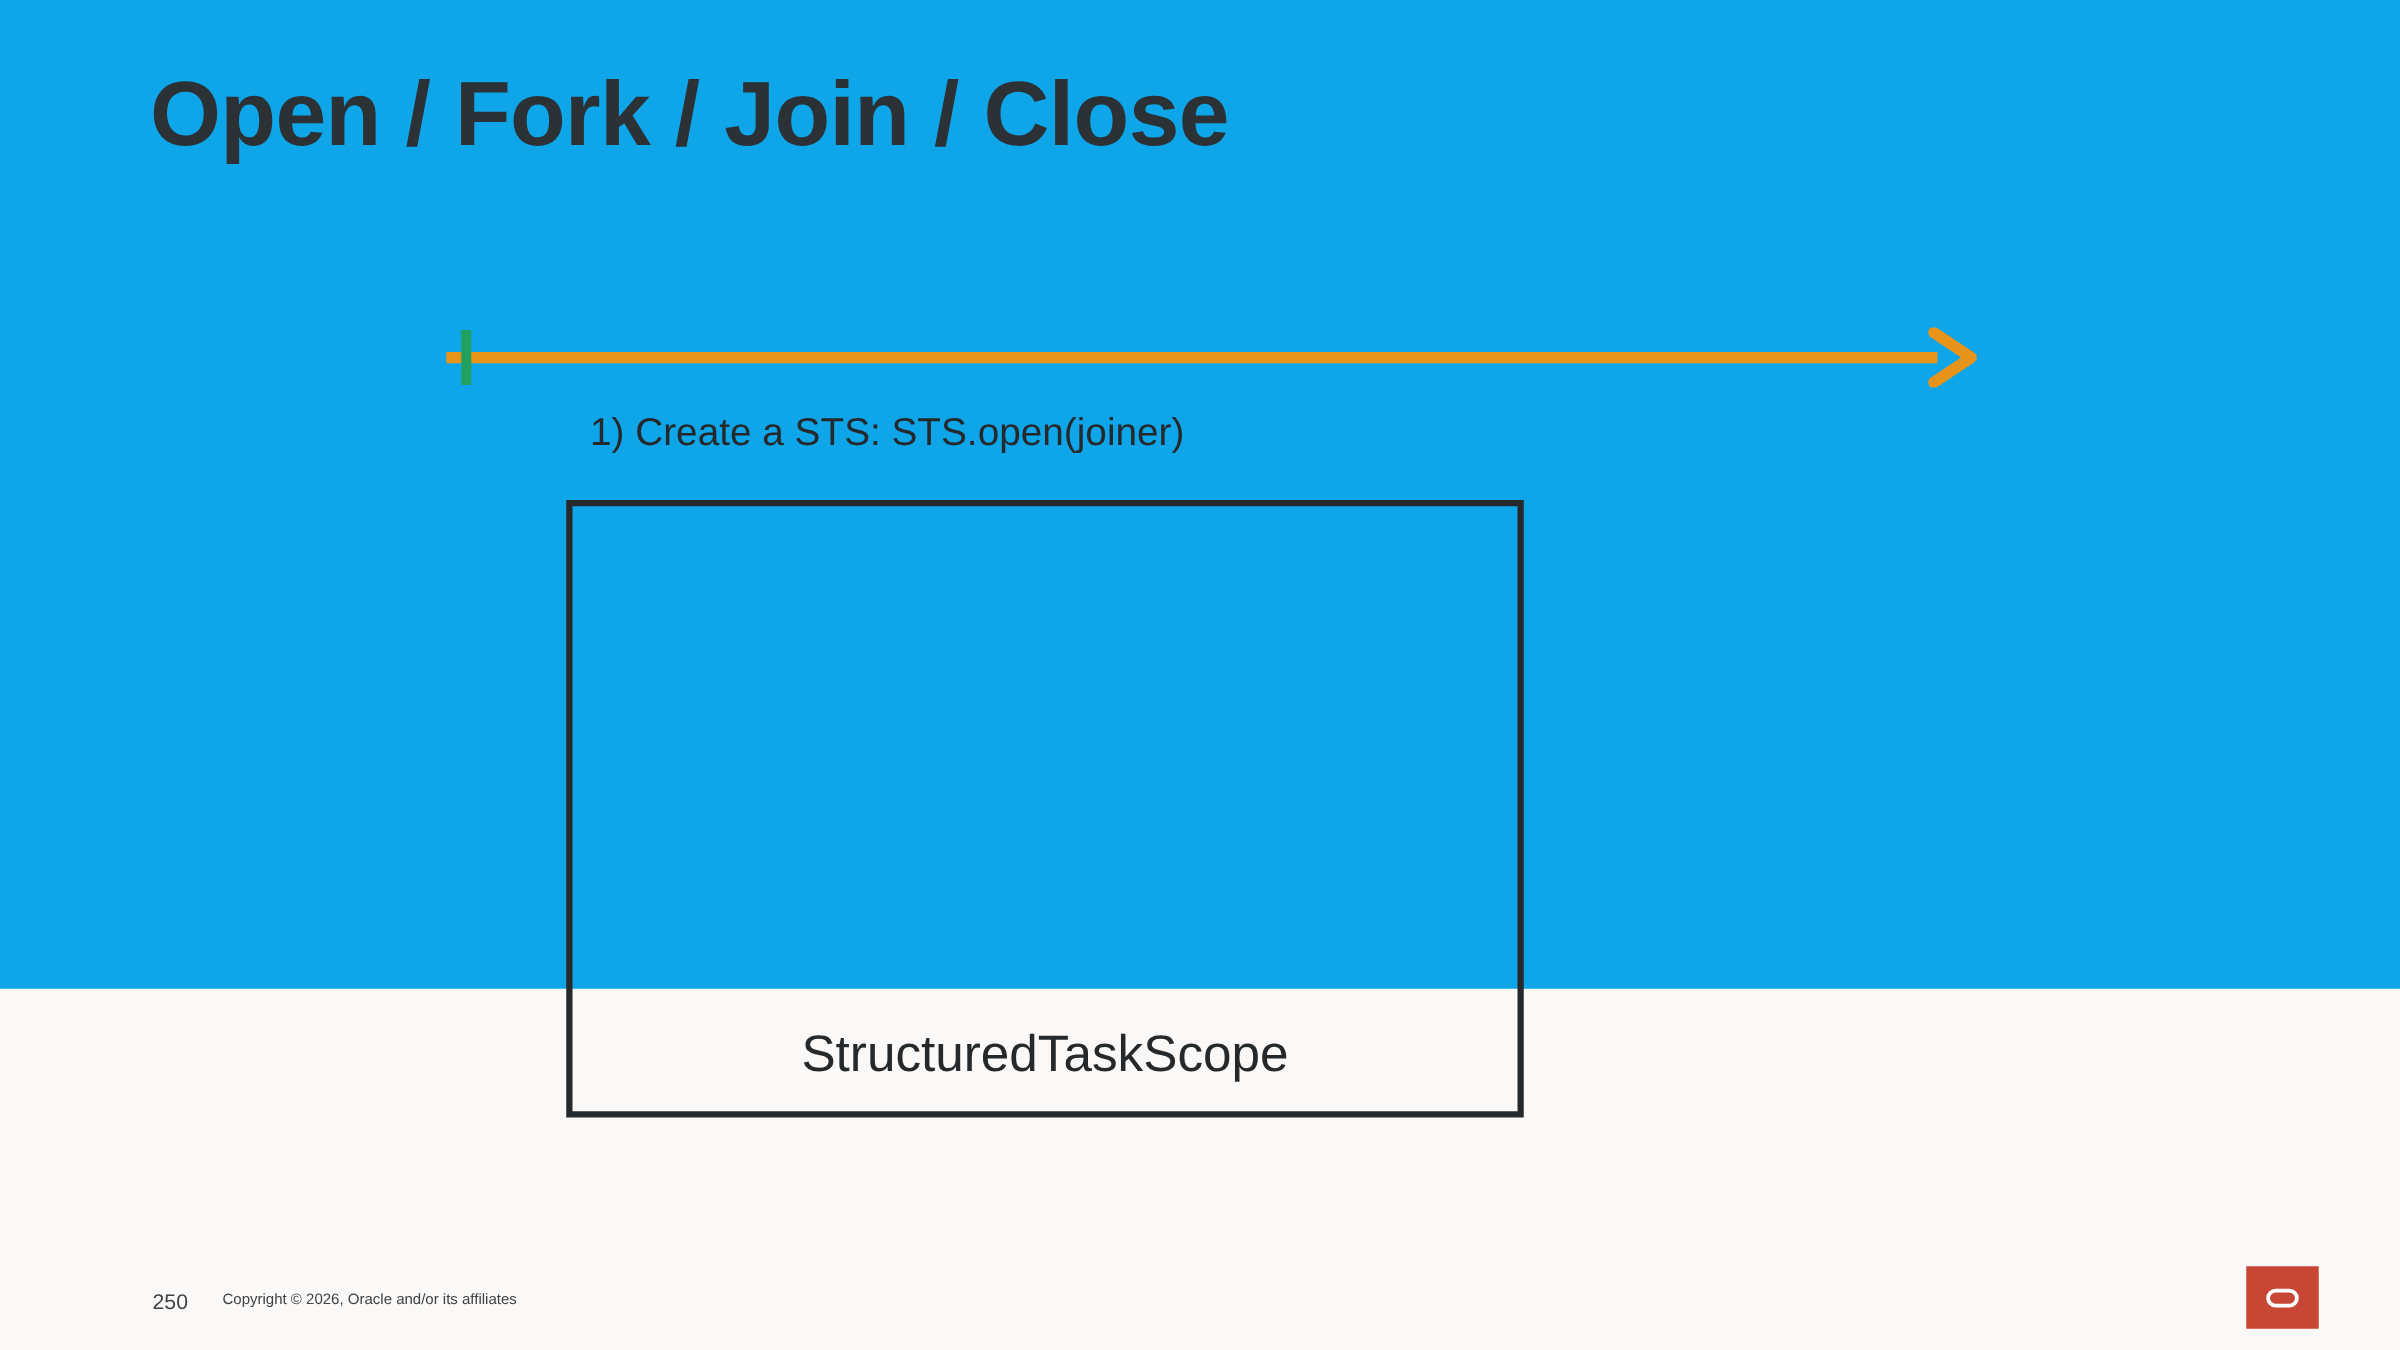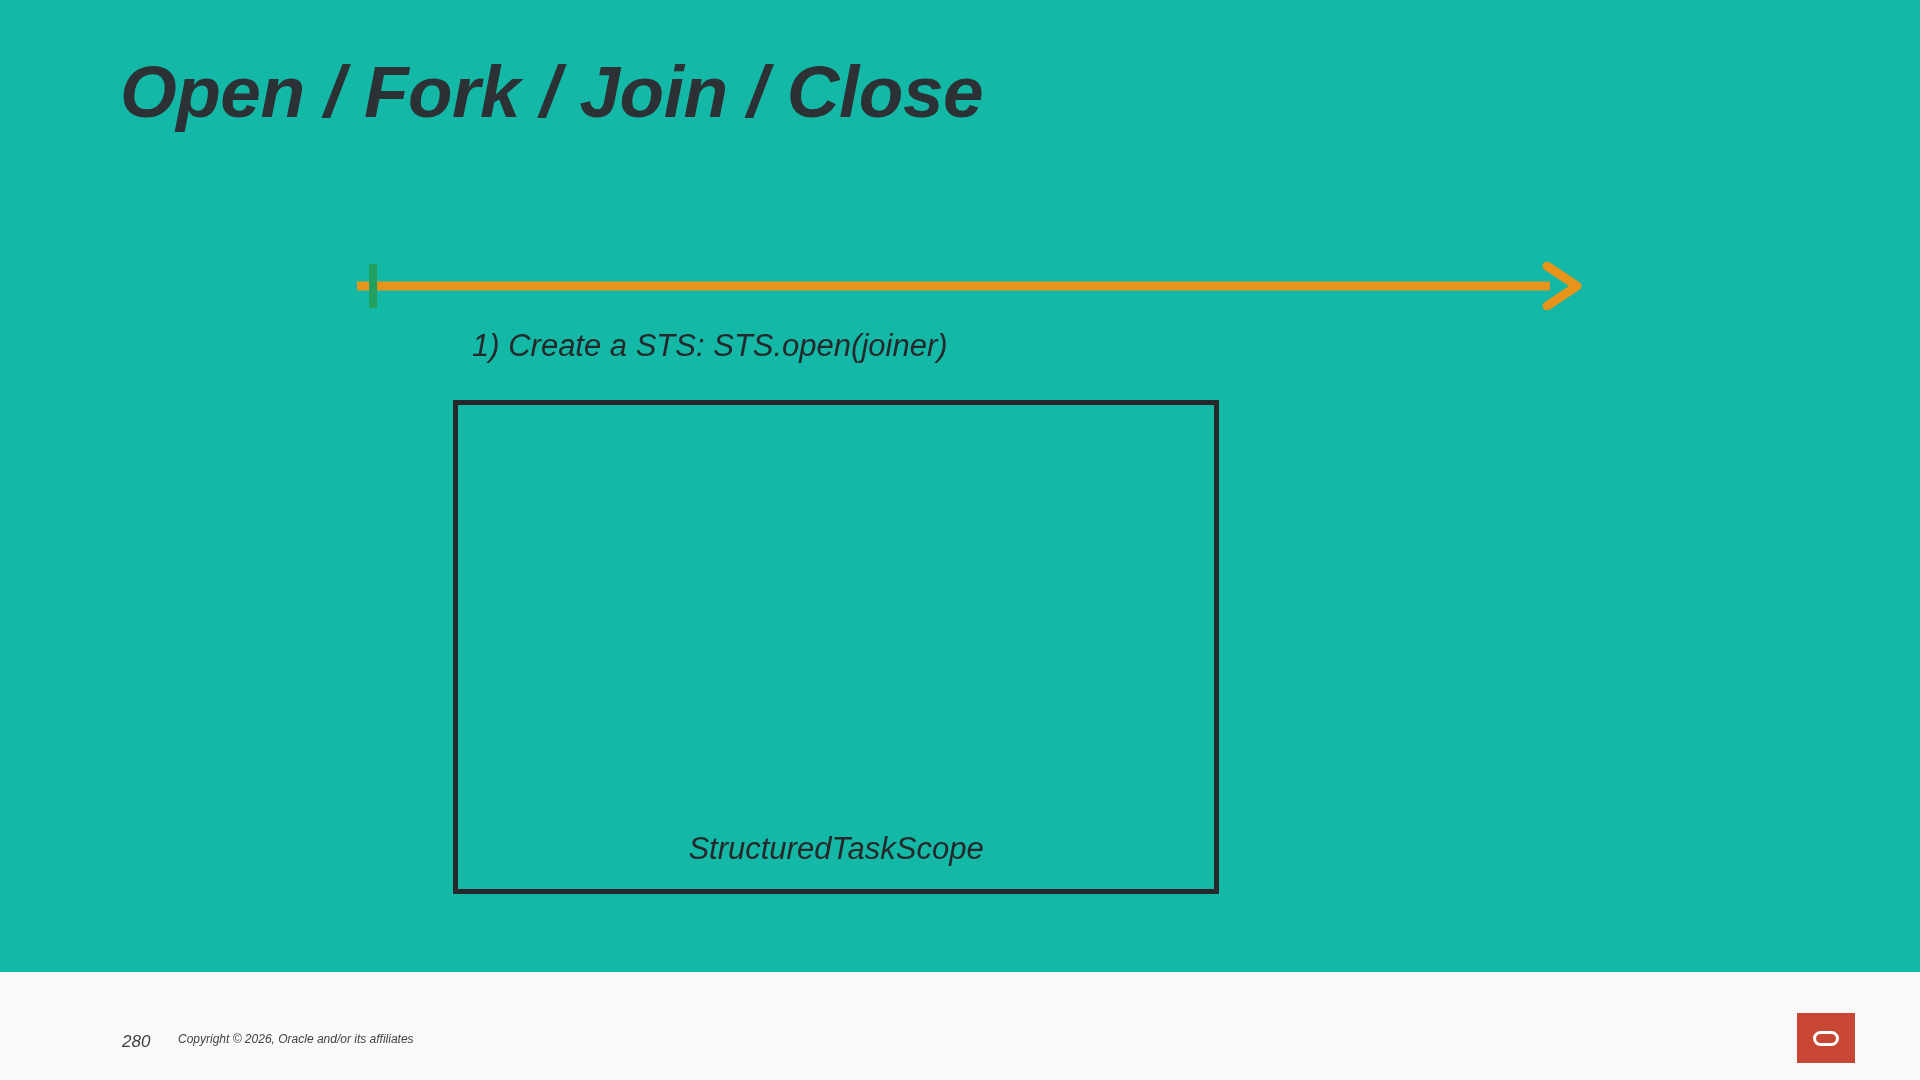--- a/index.html
+++ b/index.html
@@ -10,23 +10,22 @@
   body {
     width: 1920px;
     height: 1080px;
     background: #faf9f7;
     font-family: "Liberation Sans", "DejaVu Sans", sans-serif;
     overflow: hidden;
   }
   .slide {
     position: relative;
     width: 1920px;
-    height: 972px;
-    background: #14b8a6;
-    font-style: italic;
+    height: 791px;
+    background: #0ea5e9;
   }
 
   
   .slide-title {
     position: absolute;
     left: 120px;
     top: 50px;
     font-size: 73px;
     font-weight: 700;
     letter-spacing: -0.5px;
@@ -87,21 +86,21 @@
     border: 5px solid #26292b;
     background: transparent;
     box-sizing: border-box;
   }
   .scope-box-label {
     position: absolute;
     left: 0;
     right: 0;
     bottom: 22px;
     text-align: center;
-    font-size: 31px;
+    font-size: 41px;
     color: #26292b;
     white-space: nowrap;
   }
 
   
   .footer-page {
     position: absolute;
     left: 122px;
     top: 1032px;
     font-size: 17px;
@@ -151,20 +150,20 @@
       <rect x="14" y="2" width="8" height="44" fill="#22a05f"></rect>
     </svg>
   </div>
 
   <div class="step-caption">1) Create a STS: STS.open(joiner)</div>
 
   <div class="scope-box">
     <div class="scope-box-label">StructuredTaskScope</div>
   </div>
 
-  <div class="footer-page">280</div>
+  <div class="footer-page">250</div>
   <div class="footer-copyright">Copyright © 2026, Oracle and/or its affiliates</div>
 
   <div class="oracle-logo">
     <div class="oracle-mark"></div>
   </div>
 
 </div>
 
 </body></html>

